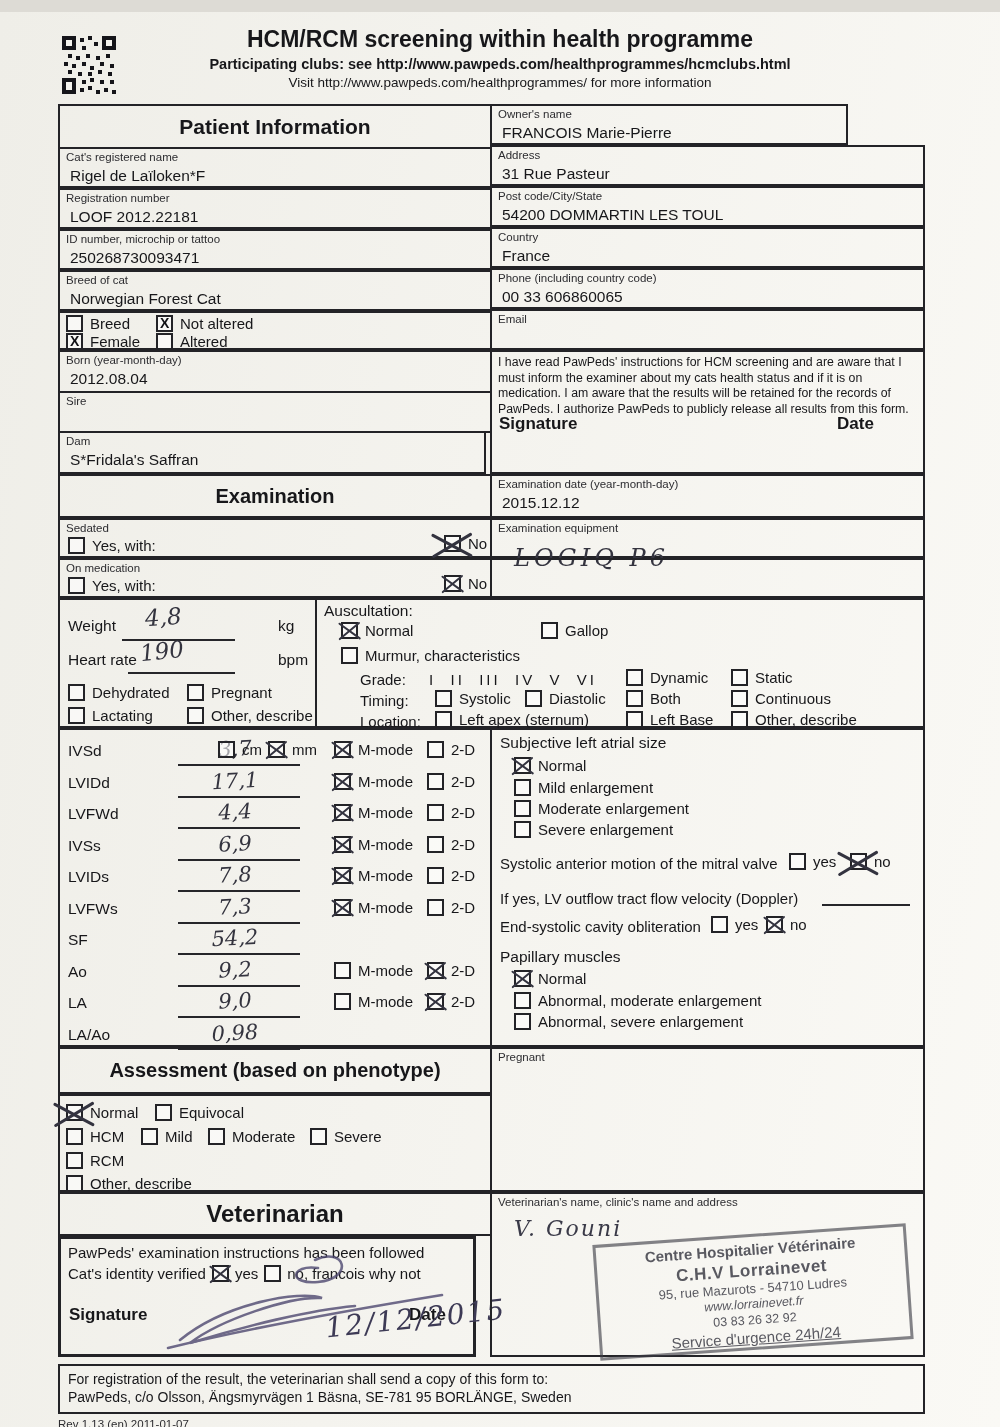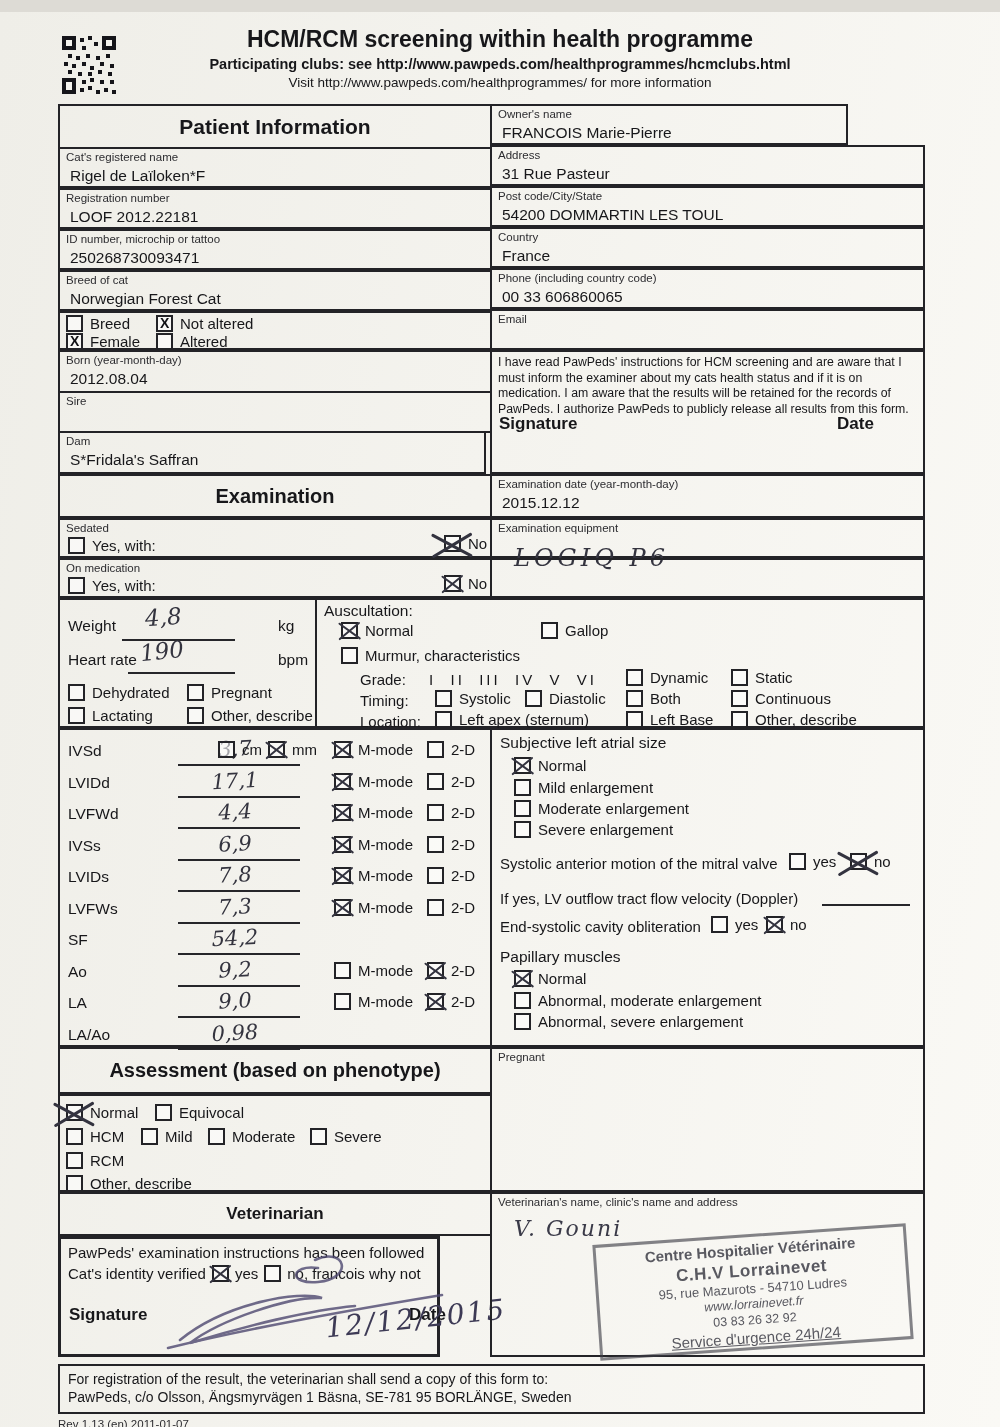--- a/index.html
+++ b/index.html
@@ -525,22 +525,22 @@
       <span class="cb"></span>
       <span>Other, describe</span>
     </div>
   </div>
 
   <div class="cell" style="left:490px;top:1035px;width:435px;height:145px">
     <div class="lbl">Pregnant</div>
     <div class="val hw"></div>
   </div>
 
-  <div class="cell sect" style="left:58px;top:1180px;width:434px;height:44px;font-size:17px">Veterinarian</div>
-  <div class="cell thick" style="left:58px;top:1224px;width:382px;height:121px">
+  <div class="cell sect" style="left:58px;top:1180px;width:434px;height:44px;font-size:24px">Veterinarian</div>
+  <div class="cell thick" style="left:58px;top:1224px;width:418px;height:121px">
     <div class="abs" style="left:7px;top:5px;font-size:15px">PawPeds' examination instructions has been followed</div>
     <div class="cbrow" style="left:7px;top:26px;gap:6px">
       <span>Cat's identity verified</span>
       <span class="cb hand checked"></span>
       <span>yes</span>
       <span class="cb"></span>
       <span>no, francois why not</span>
     </div>
     <div class="abs" style="left:8px;top:66px;font-size:17px;font-weight:bold">Signature</div>
     <div class="abs" style="left:348px;top:66px;font-size:17px;font-weight:bold">Date</div>

